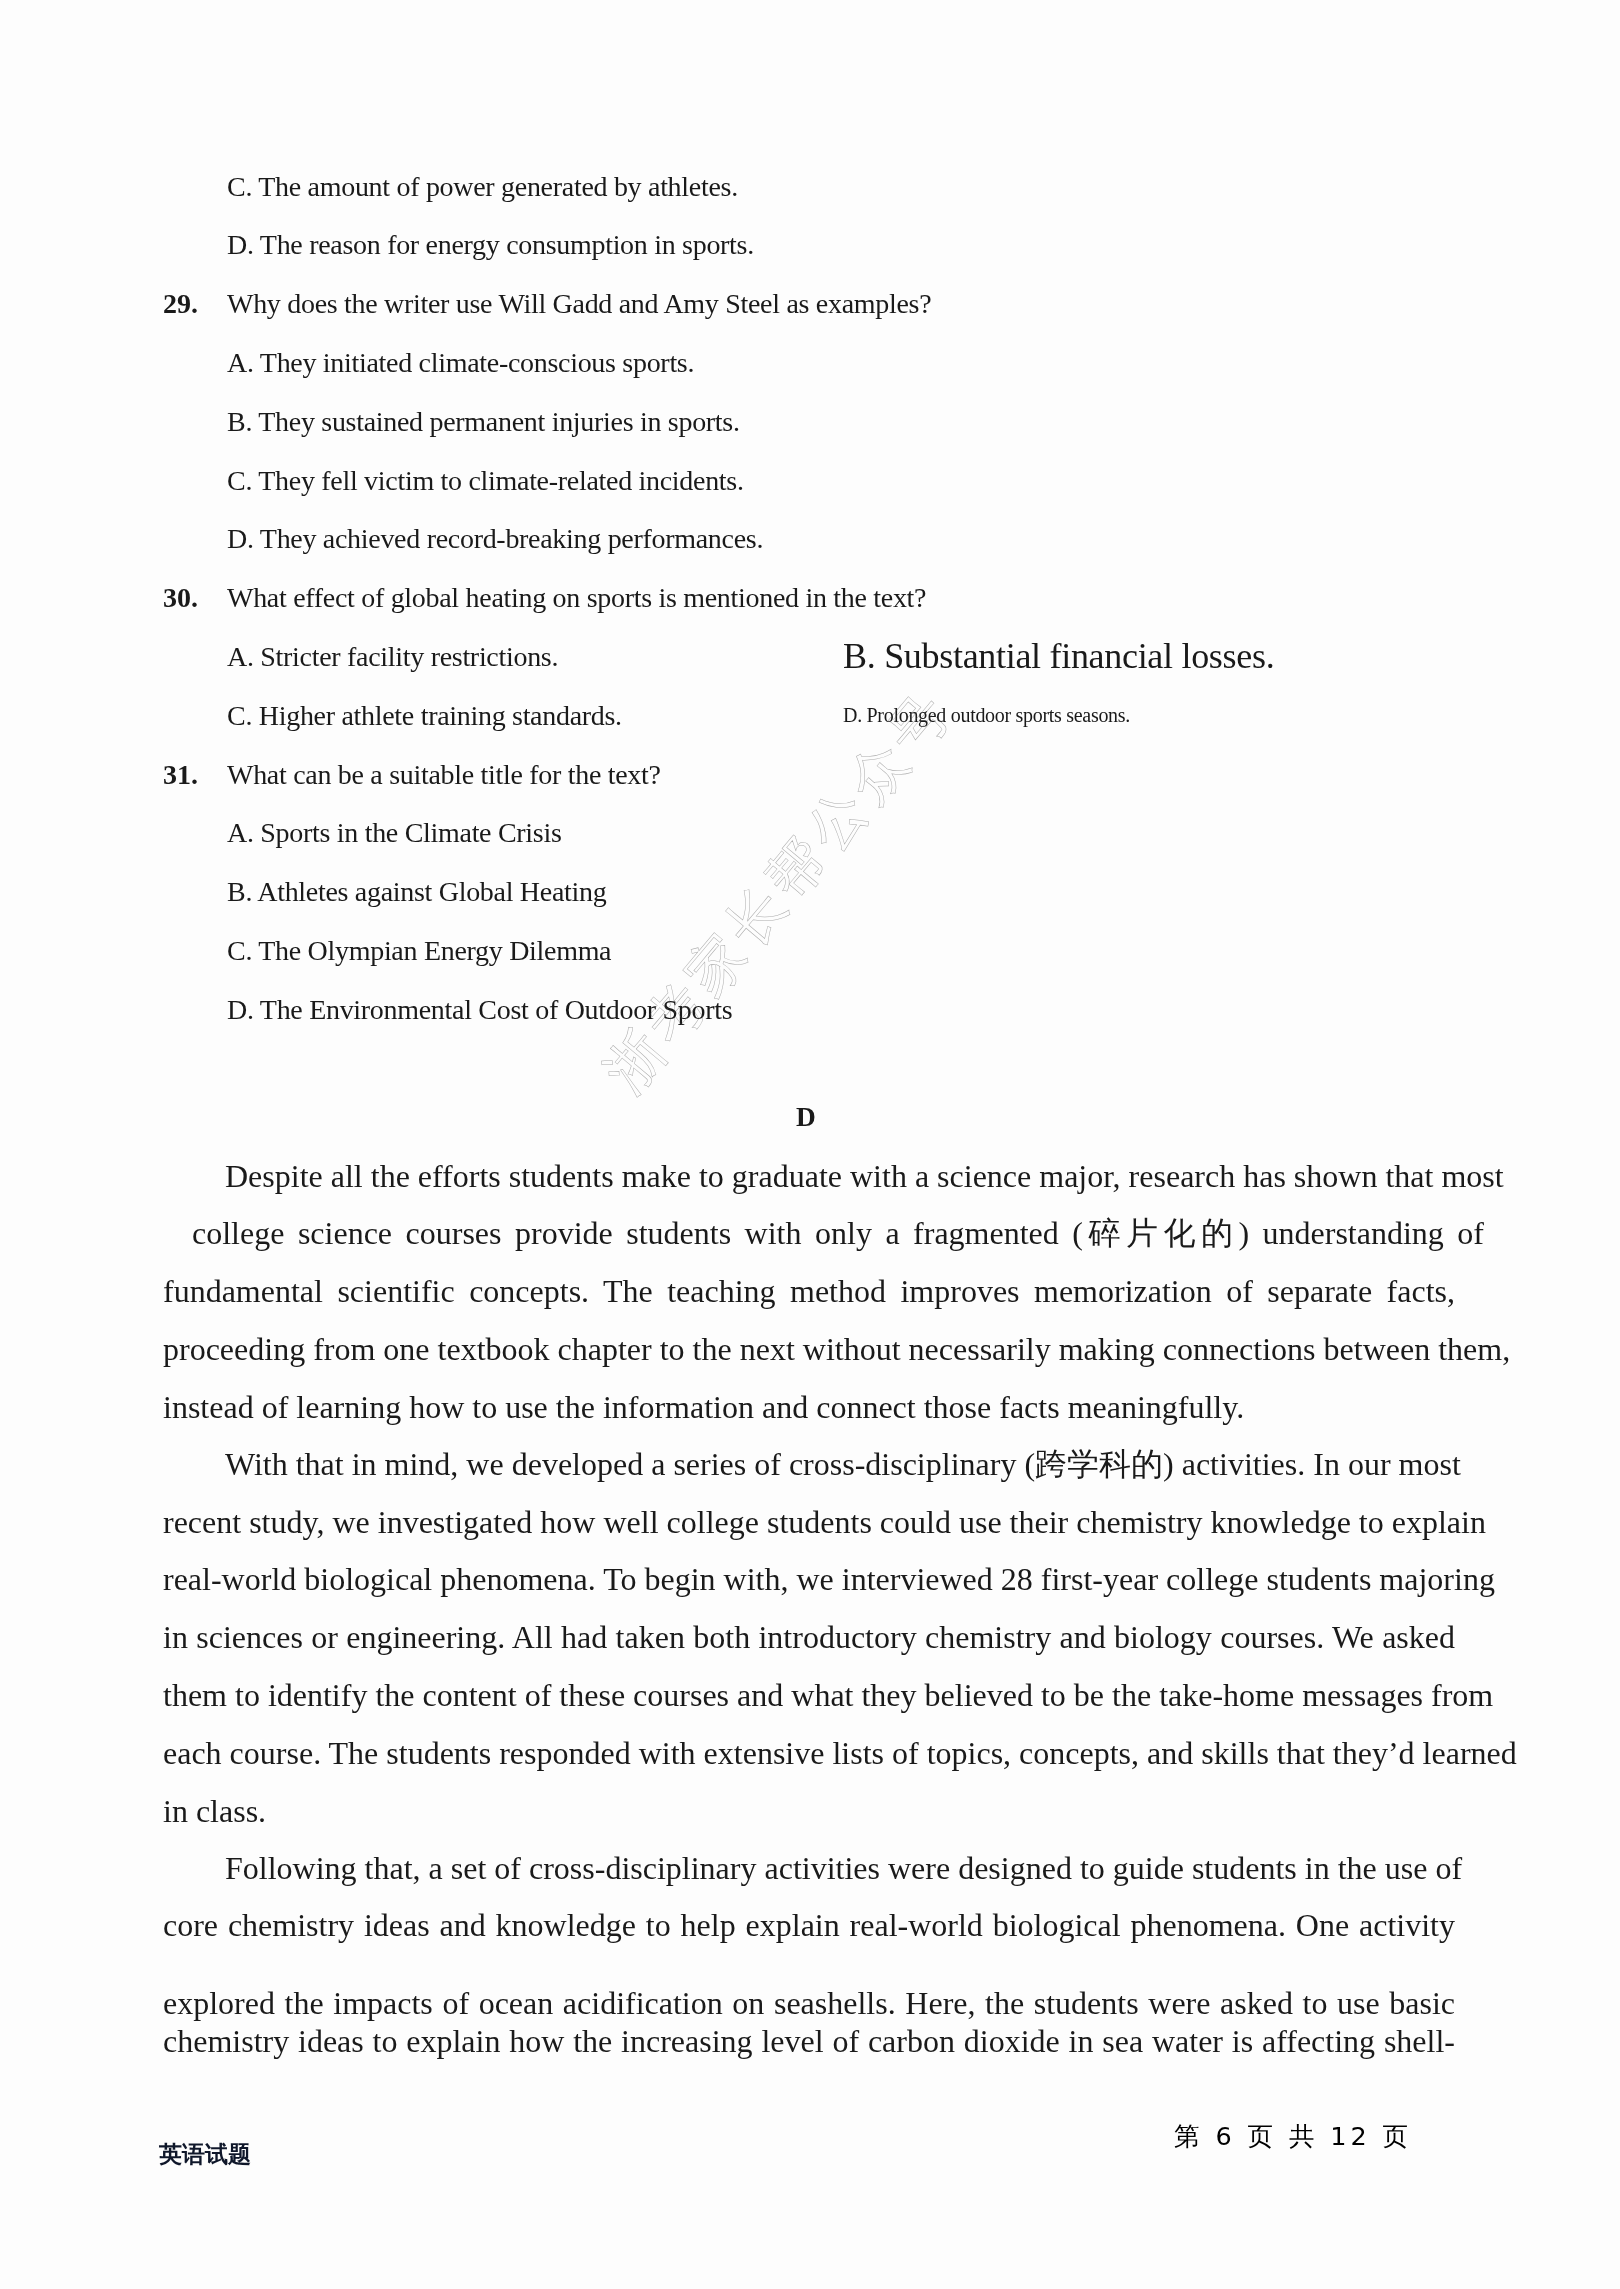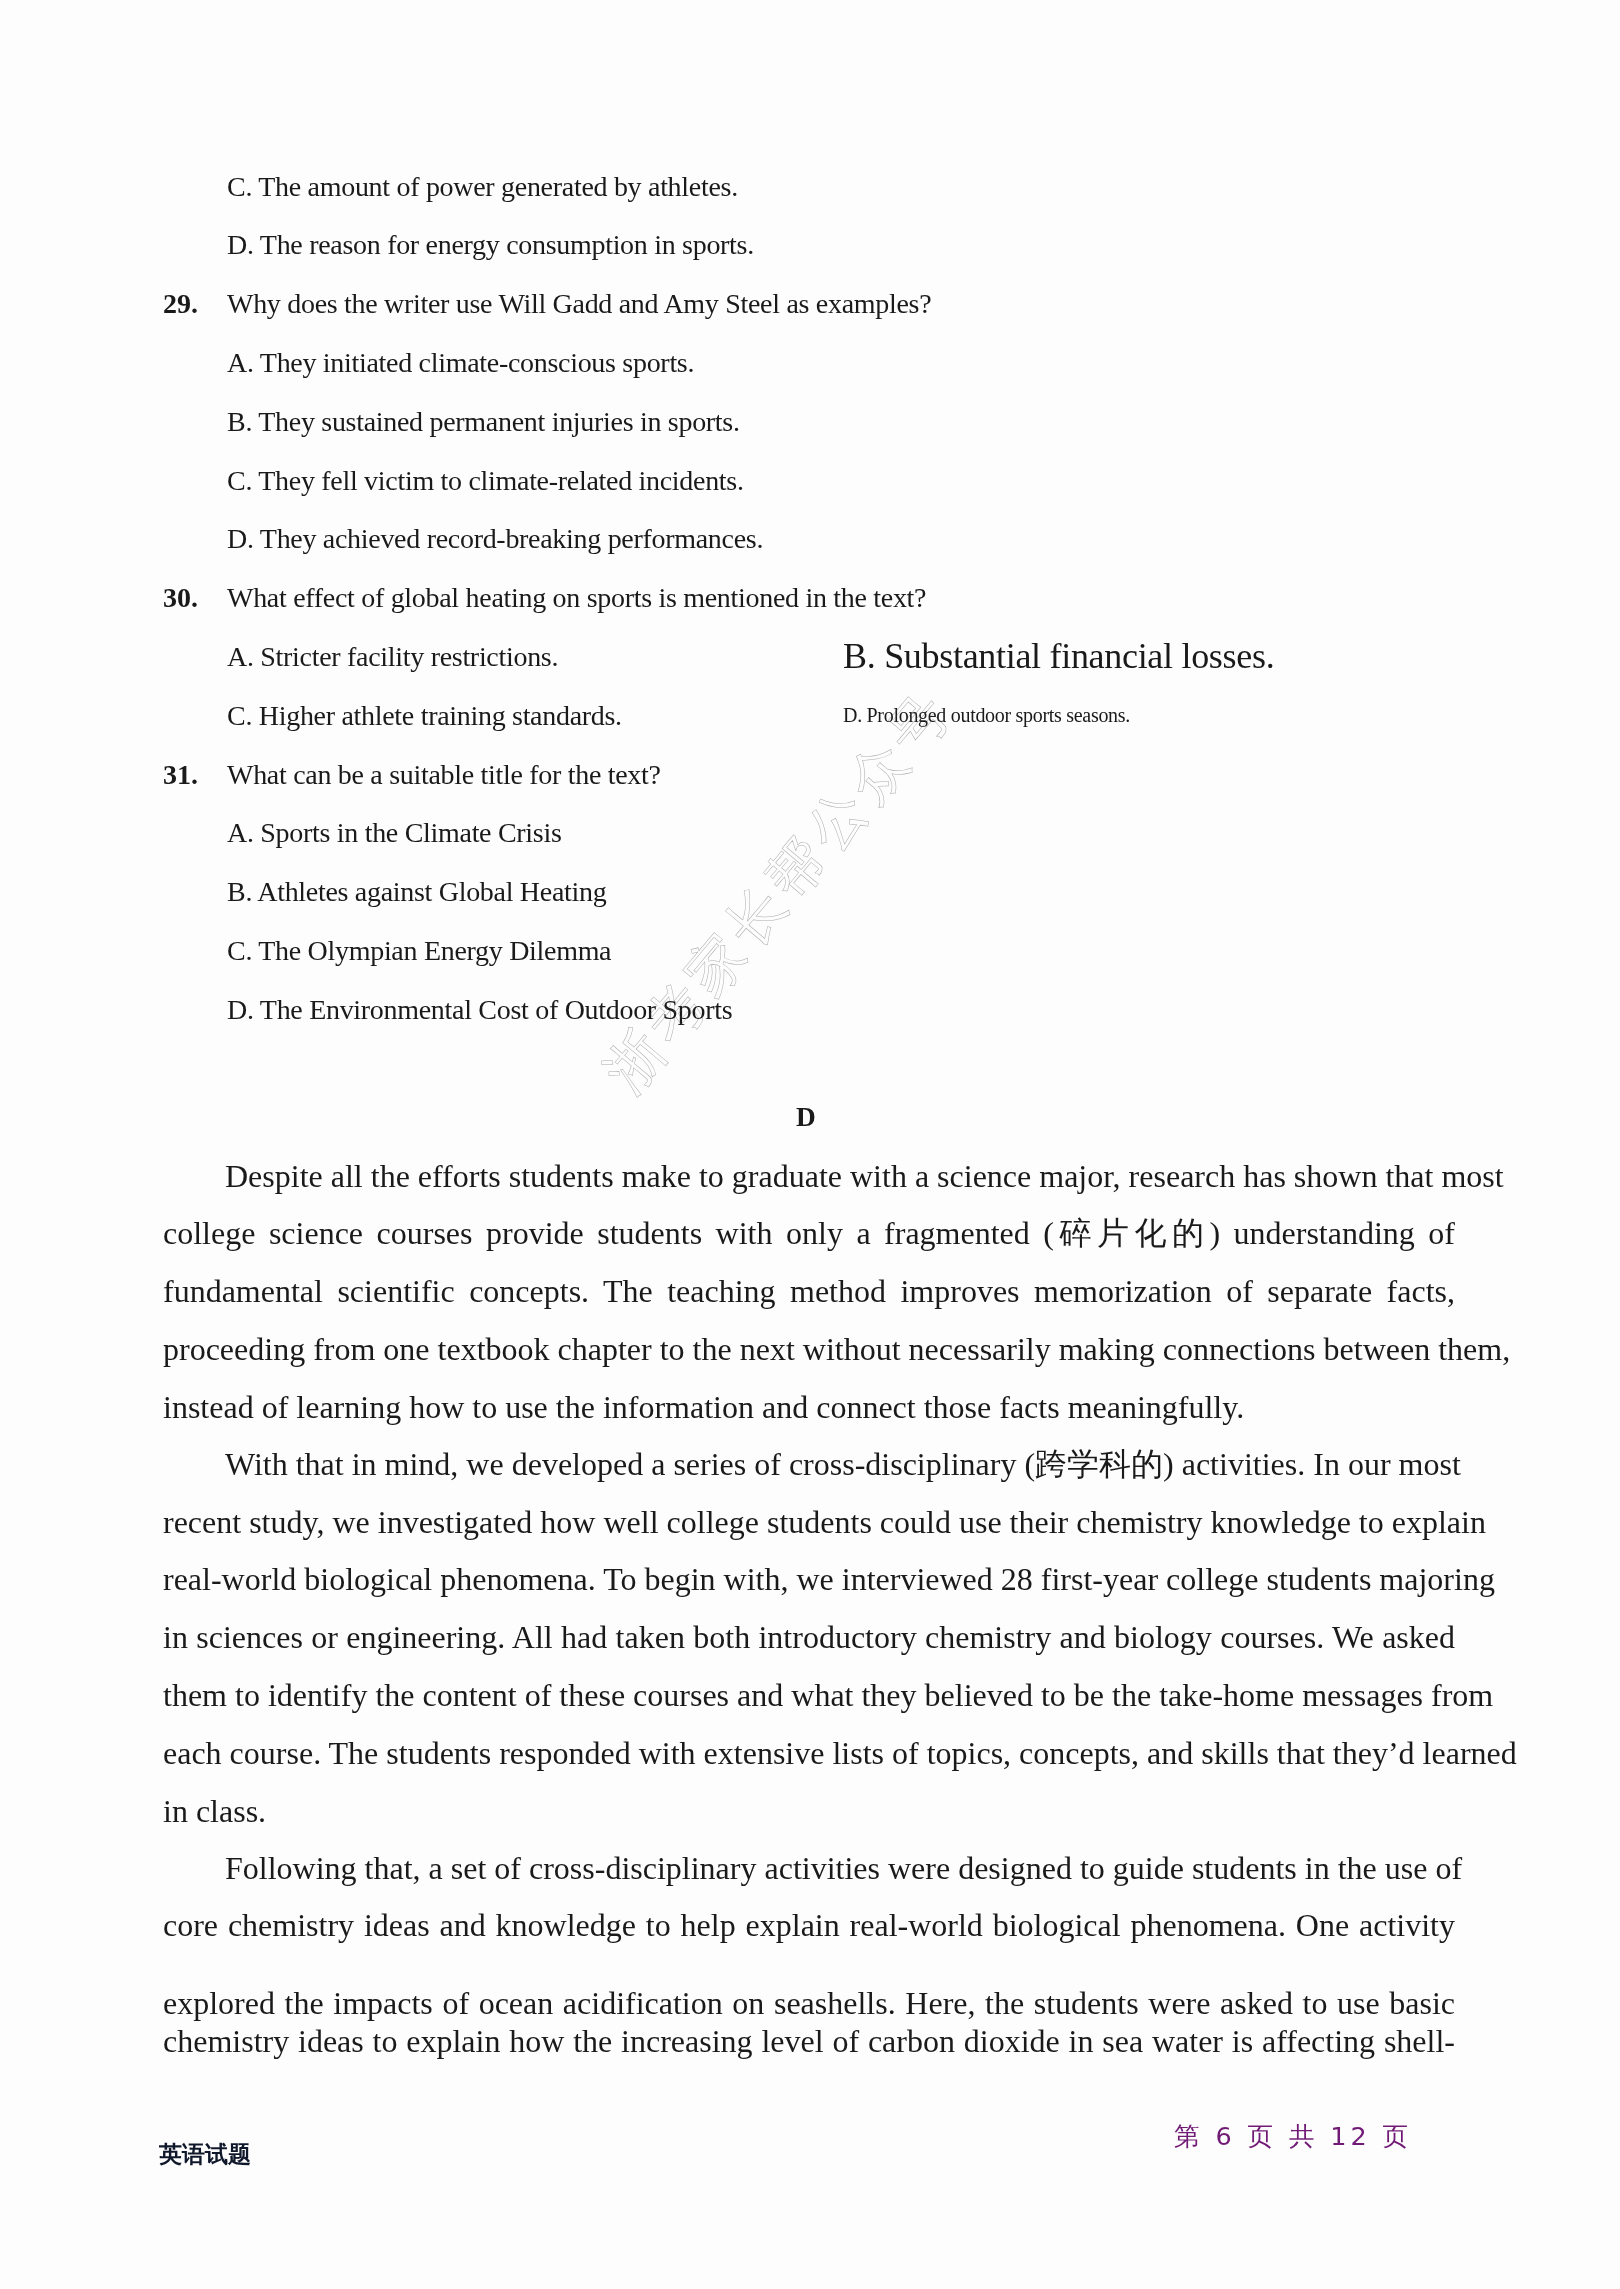--- a/index.html
+++ b/index.html
@@ -36,21 +36,21 @@
   .para-line.first { left: 225px; width: 1229px; }
   .para-line.last { text-align-last: left; }
   .footer-left {
     position: absolute; left: 159px; top: 2139px;
     font-family: "DejaVu Sans", sans-serif;
     font-size: 23px; font-weight: bold; color: #0f172a;
   }
   .footer-right {
     position: absolute; left: 1174px; top: 2119px;
     font-family: "DejaVu Sans", sans-serif;
-    font-size: 25.5px; color: #701a75; letter-spacing: 3.9px;
+    font-size: 25.5px; color: #000000; letter-spacing: 3.9px;
   }
   .watermark {
     position: absolute;
     left: 588px; top: 1059px;
     font-family: "DejaVu Sans", sans-serif;
     font-size: 57px;
     color: rgba(110,110,110,0.55);
     transform: rotate(-50deg);
     transform-origin: left top;
     white-space: nowrap;
@@ -133,21 +133,21 @@
   <div class="line opt" style="top:992px;">
     <span>D.</span>
     <span>The Environmental Cost of Outdoor Sports</span>
   </div>
 </div>
 
 <div class="section-title">D</div>
 
 <div>
   <div class="para-line first" style="top:1159px;">Despite all the efforts students make to graduate with a science major, research has shown that most</div>
-  <div class="para-line" style="top:1216px;">college science courses provide students with only a fragmented (碎片化的) understanding of</div>
+  <div class="para-line" style="top:1216px;margin-left:29px;">college science courses provide students with only a fragmented (碎片化的) understanding of</div>
   <div class="para-line" style="top:1274px;">fundamental scientific concepts. The teaching method improves memorization of separate facts,</div>
   <div class="para-line" style="top:1332px;">proceeding from one textbook chapter to the next without necessarily making connections between them,</div>
   <div class="para-line last" style="top:1390px;">instead of learning how to use the information and connect those facts meaningfully.</div>
 </div>
 
 <div>
   <div class="para-line first" style="top:1447px;">With that in mind, we developed a series of cross-disciplinary (跨学科的) activities. In our most</div>
   <div class="para-line" style="top:1505px;">recent study, we investigated how well college students could use their chemistry knowledge to explain</div>
   <div class="para-line" style="top:1562px;">real-world biological phenomena. To begin with, we interviewed 28 first-year college students majoring</div>
   <div class="para-line" style="top:1620px;">in sciences or engineering. All had taken both introductory chemistry and biology courses. We asked</div>

